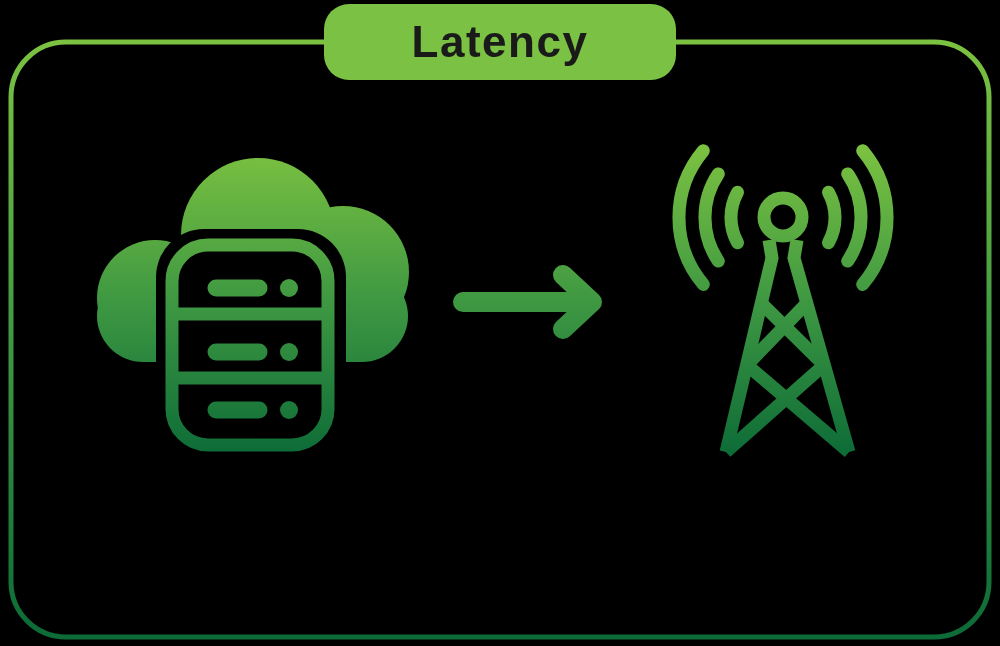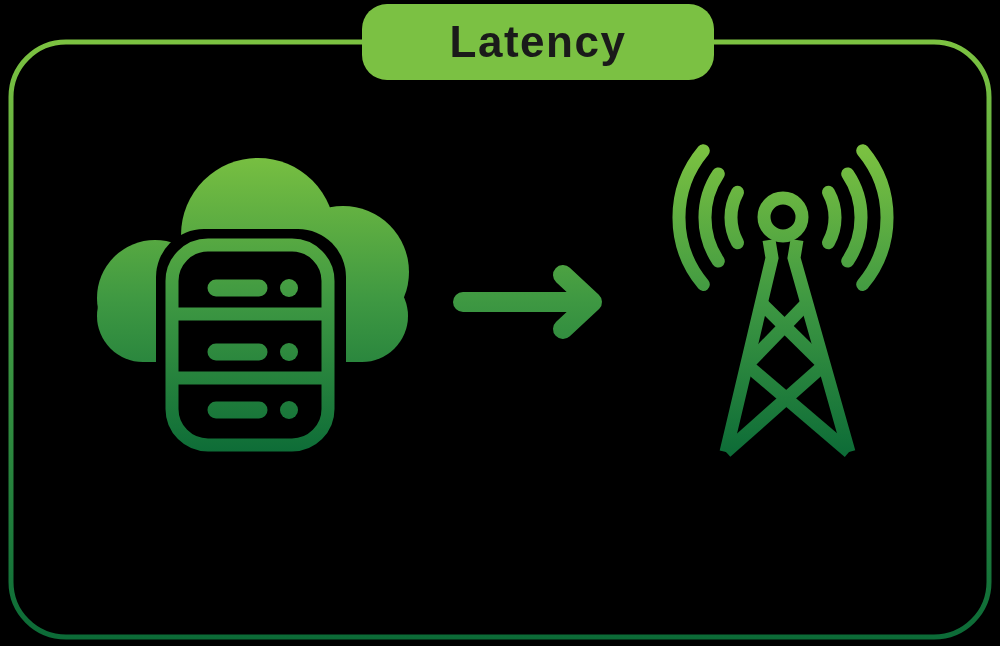--- a/index.html
+++ b/index.html
@@ -25,21 +25,20 @@
   .badge {
     position: absolute;
     left: 324px;
     top: 4px;
     width: 352px;
     height: 76px;
     border-radius: 25px;
     display: flex;
     align-items: center;
     justify-content: center;
-    margin-left: 38px;
   }
   .badge-label {
     font-size: 44px;
     font-weight: 700;
     letter-spacing: 1.5px;
     line-height: 1;
   }
 </style>
 </head>
 <body>

